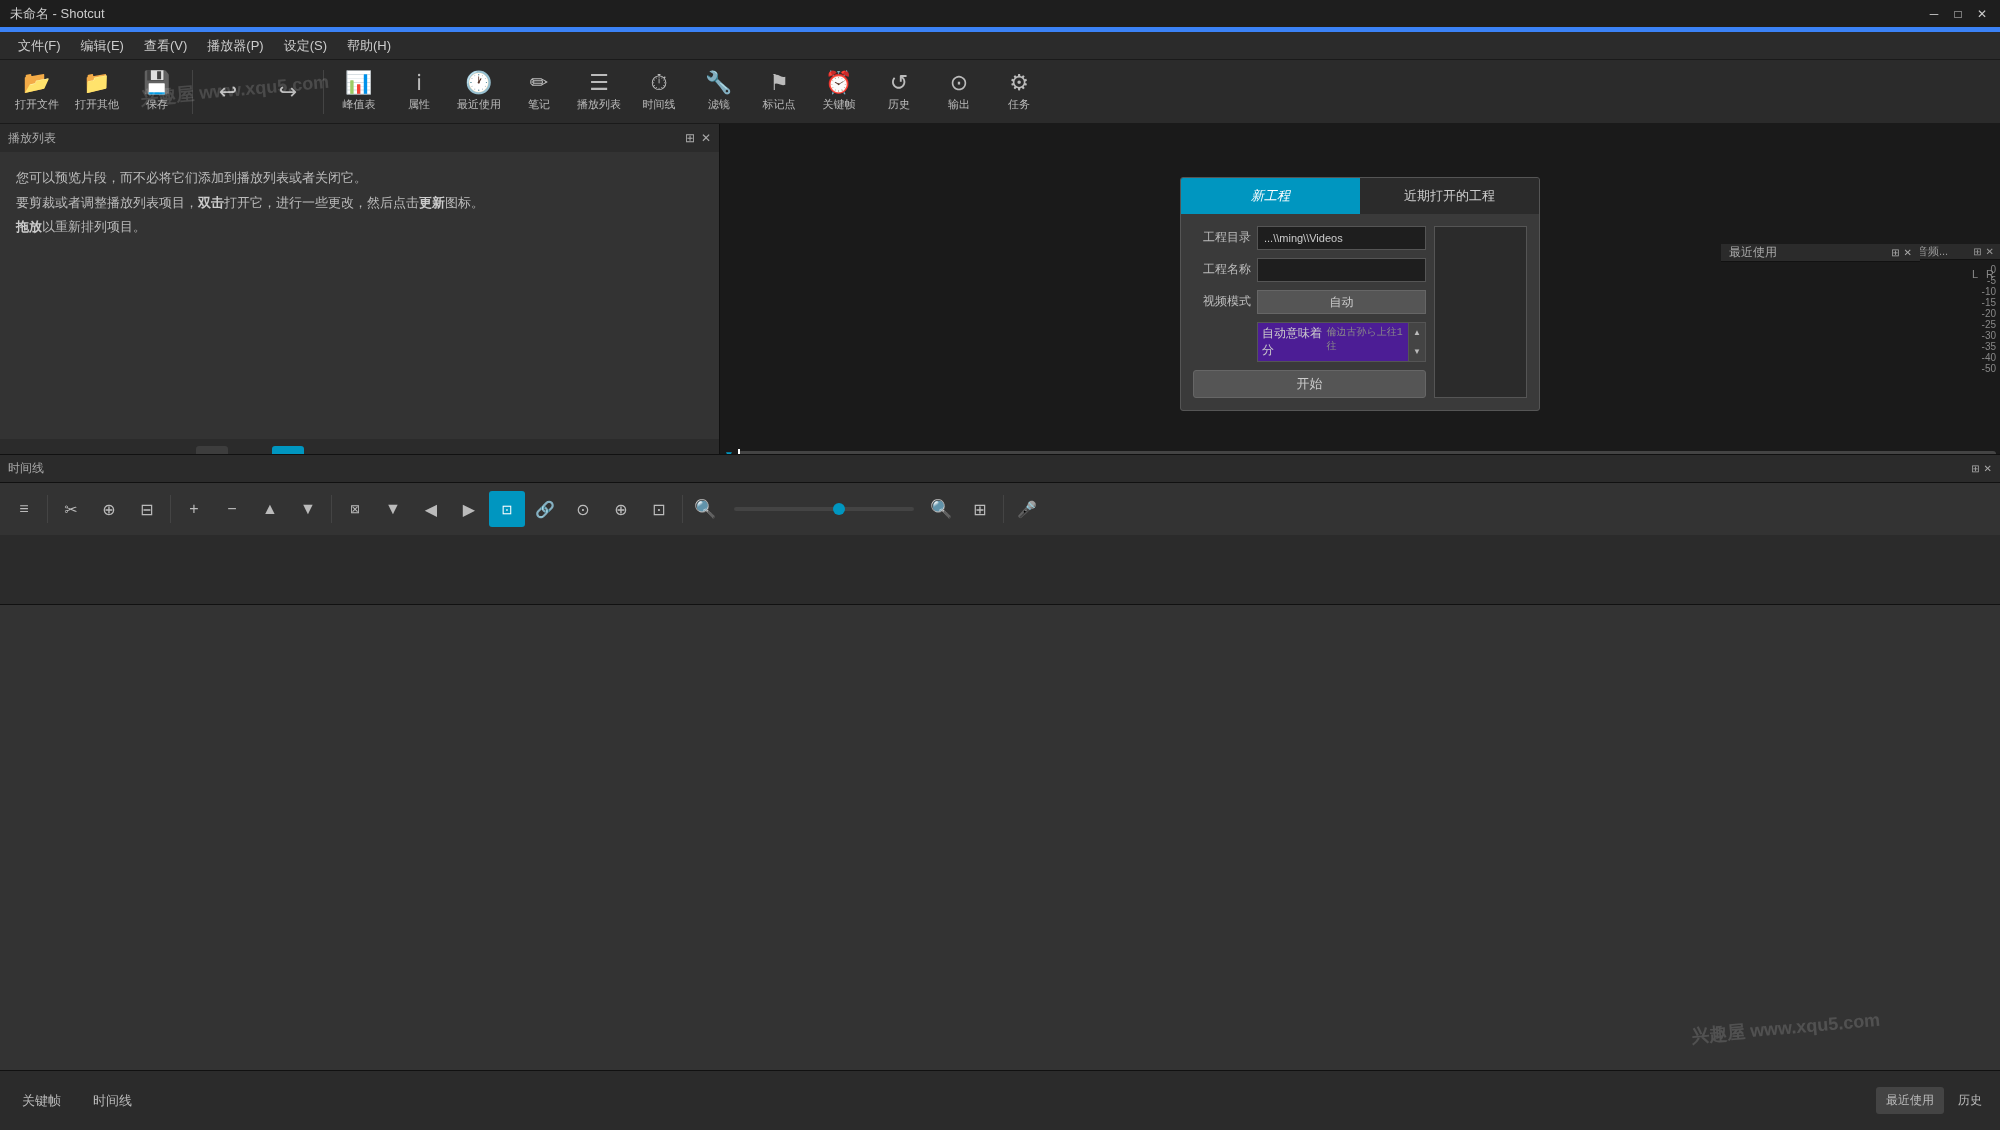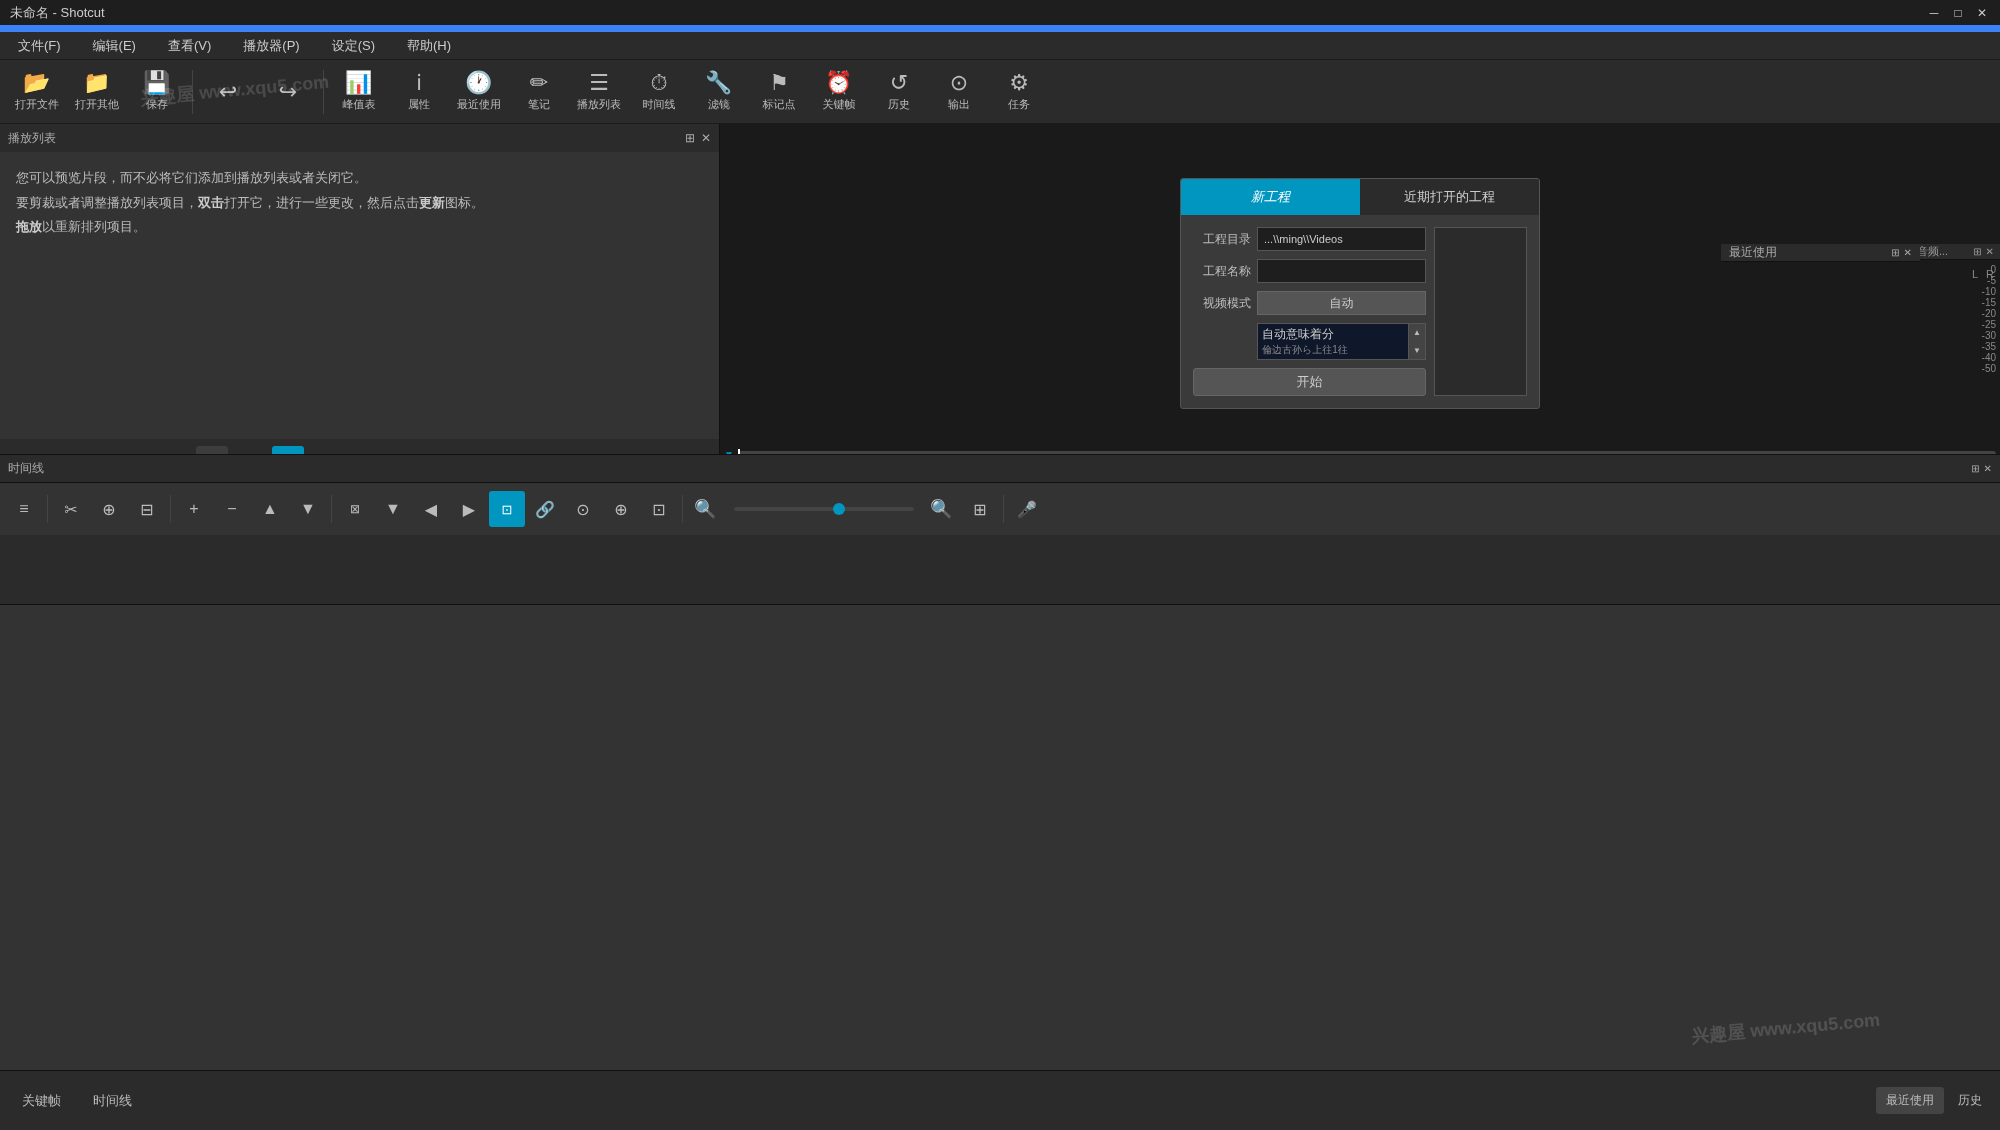--- a/index.html
+++ b/index.html
@@ -13,37 +13,37 @@
       overflow: hidden;
     }
     
     #title-bar {
       height: 32px;
       background: #1e1e1e;
       display: flex;
       align-items: center;
       justify-content: space-between;
       padding: 0 10px;
-      border-bottom: 7px solid #3b82f6;
+      border-bottom: 5px solid #3b82f6;
     }
     #title-bar .title { color: #ccc; font-size: 13px; }
     #title-bar .win-controls { display: flex; gap: 8px; }
     #title-bar .win-btn {
       width: 16px; height: 16px;
       display: flex; align-items: center; justify-content: center;
       color: #ccc; cursor: pointer; font-size: 12px;
     }
     
     #menu-bar {
       height: 28px;
       background: #2b2b2b;
       display: flex;
       align-items: center;
       padding: 0 8px;
-      gap: 12px;
+      gap: 0;
       border-bottom: 1px solid #1a1a1a;
     }
     #menu-bar .menu-item {
       padding: 3px 10px;
       color: #ccc;
       cursor: pointer;
       font-size: 13px;
     }
     
     #toolbar {
@@ -244,29 +244,30 @@
       height: 24px;
       cursor: pointer;
     }
     .dialog-spinner-container {
       display: flex;
       align-items: stretch;
       flex: 1;
     }
     .dialog-spinner-text {
       flex: 1;
-      background: #0f172a;
+      background: #4c1d95;
       border: 1px solid #555;
       border-right: none;
       color: #bbb;
       padding: 2px 4px;
       font-size: 11px;
       display: flex;
-      flex-direction: column;
+      flex-direction: row;
       justify-content: center;
+      font-family: Liberation Mono, monospace;
     }
     .dialog-spinner-text .main-line { font-size: 12px; color: #ccc; }
     .dialog-spinner-text .sub-line { font-size: 10px; color: #888; }
     .spinner-btns {
       display: flex;
       flex-direction: column;
       background: #444;
       border: 1px solid #555;
     }
     .spinner-btn {

